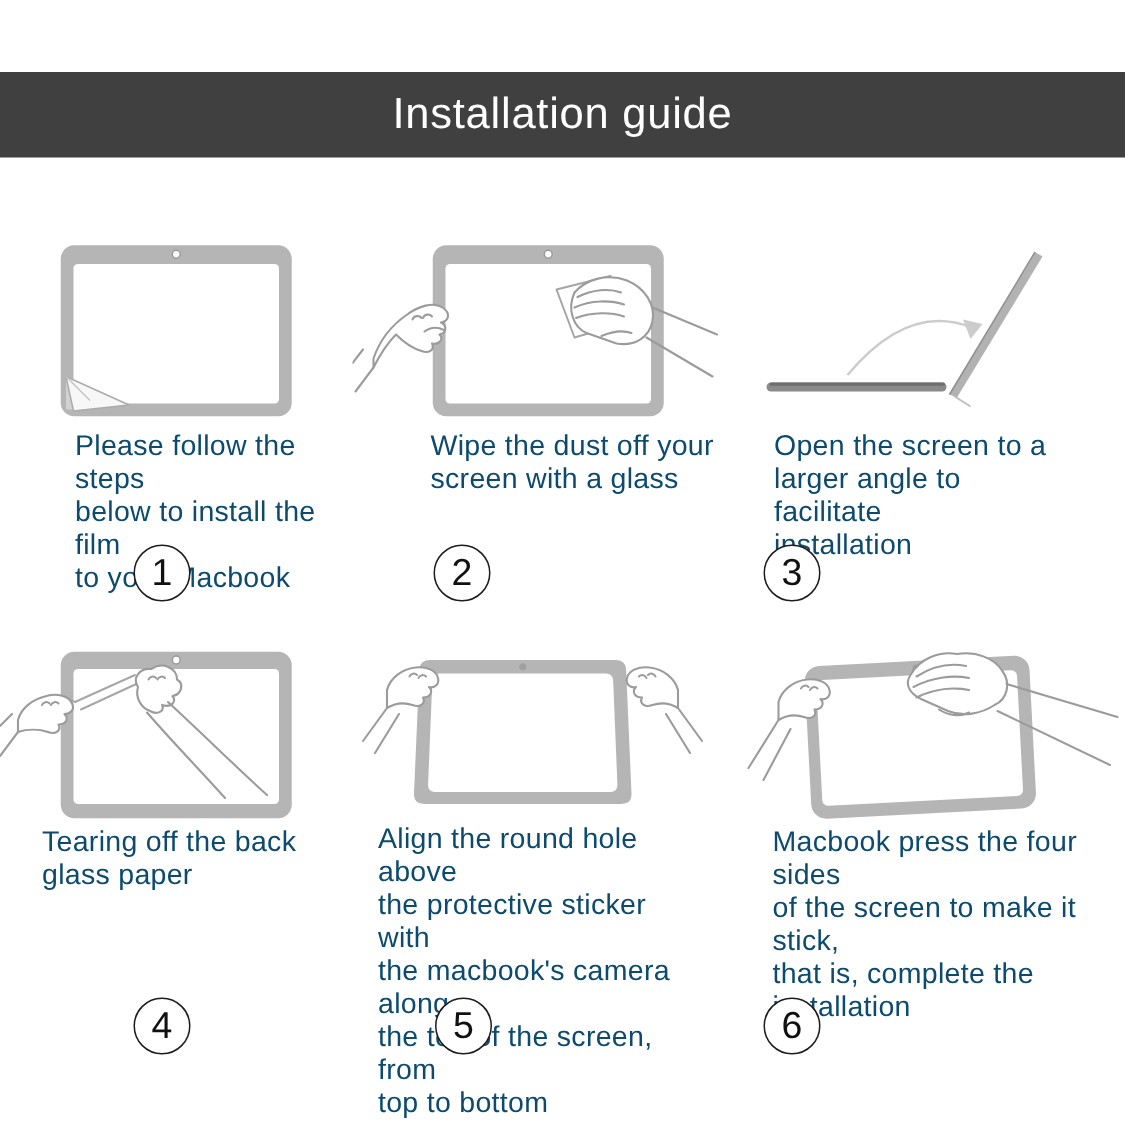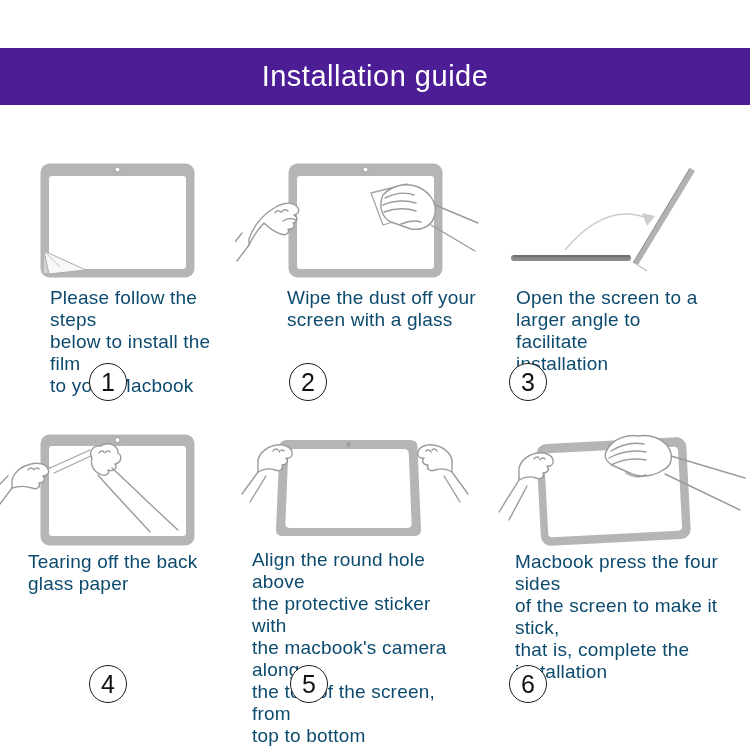--- a/index.html
+++ b/index.html
@@ -2,21 +2,21 @@
 <html><head>
 <meta charset="utf-8">
 <style>
   html,body{margin:0;padding:0;}
   body{
     width:750px;height:750px;background:#ffffff;position:relative;
     font-family:"Liberation Sans",sans-serif;overflow:hidden;
   }
   .banner{
     position:absolute;left:0;top:48px;width:750px;height:57px;
-    background:#4c1d95;display:flex;align-items:center;justify-content:center;
+    background:#404040;display:flex;align-items:center;justify-content:center;
   }
   .banner .title{
     font-size:29px;font-weight:400;color:#ffffff;letter-spacing:.5px;
   }
   .illus{position:absolute;}
   .caption{
     position:absolute;font-size:19px;line-height:22px;color:#0c4a6e;
     white-space:pre-line;letter-spacing:.2px;
   }
   .badge{

